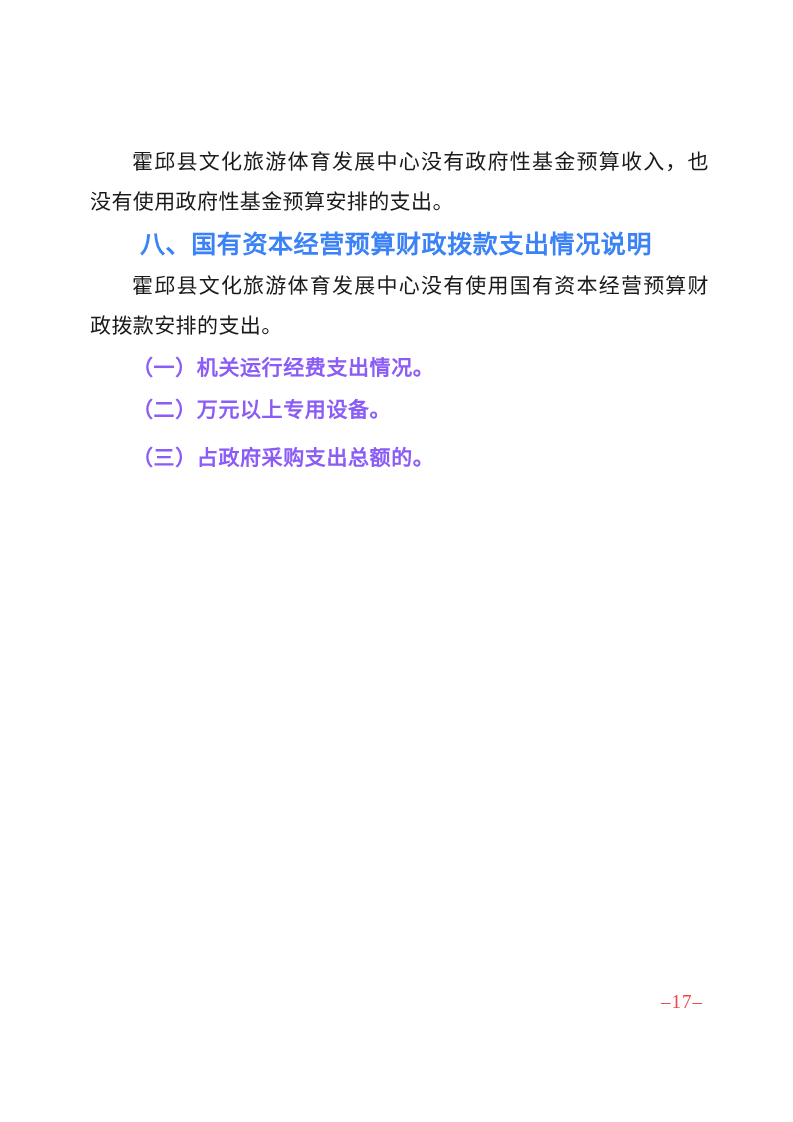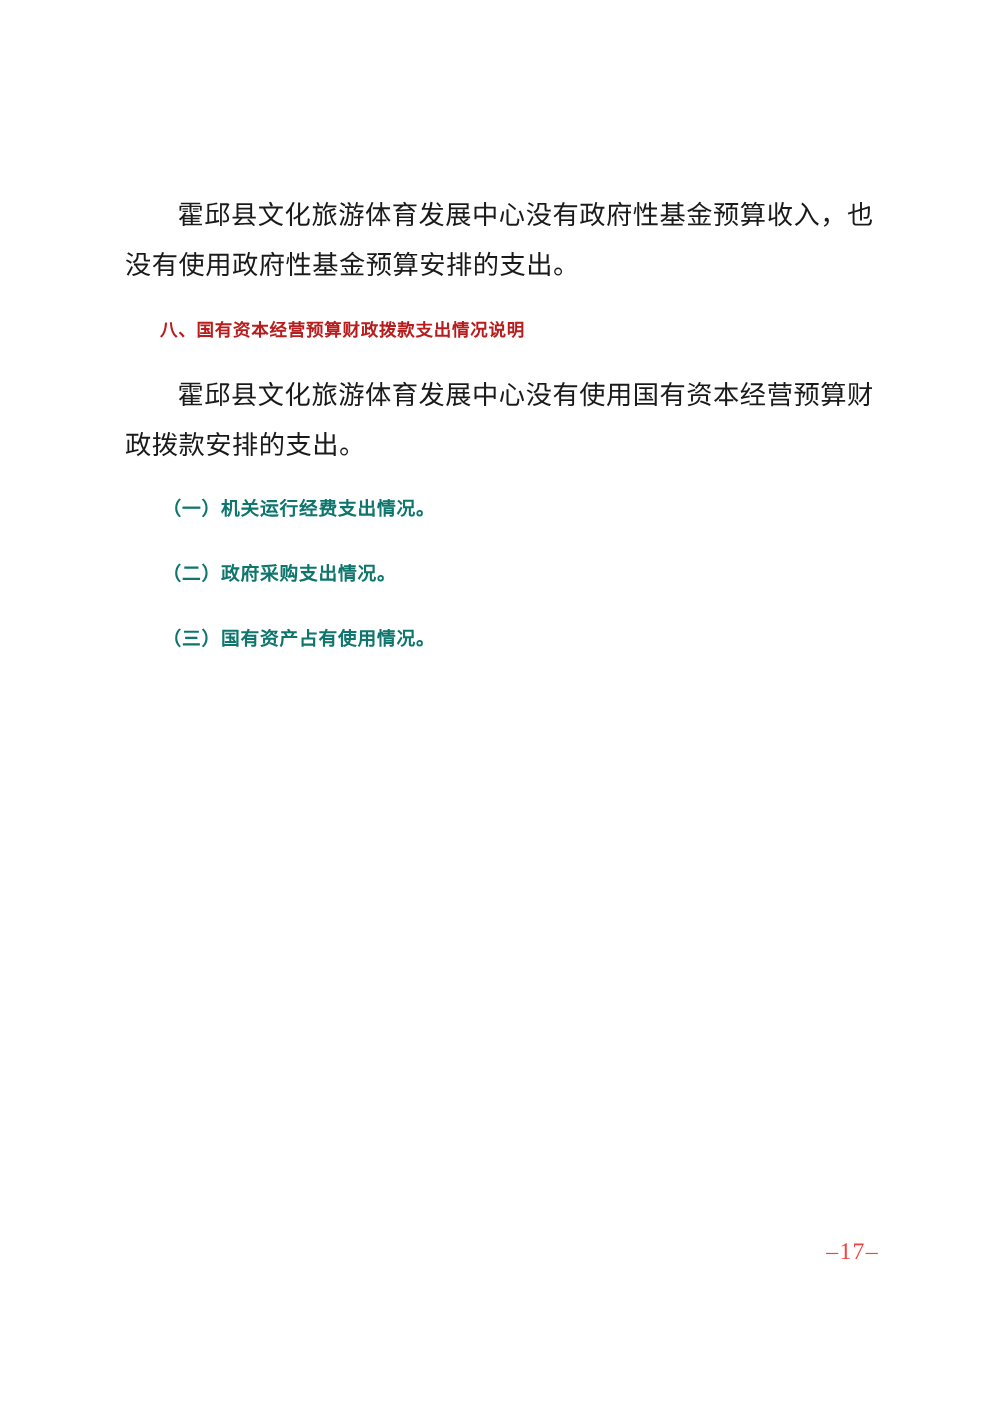--- a/index.html
+++ b/index.html
@@ -16,47 +16,47 @@
     font-family: "Liberation Serif", "DejaVu Serif", serif;
     color: #1a1a1a;
   }
   .content {
     position: absolute;
     left: 88px;
     top: 140px;
     width: 623px;
   }
   .content p, .content h2, .content h3 {
-    margin: 12px;
+    margin: 2px;
     padding: 0;
   }
   .body-para {
     font-size: 21px;
     line-height: 40px;
     text-align: justify;
     text-indent: 2em;
     letter-spacing: 0.4px;
     color: #1a1a1a;
   }
   .heading-hei {
     font-family: "Liberation Sans", "DejaVu Sans", sans-serif;
-    font-size: 14px;
+    font-size: 25px;
     line-height: 40px;
     font-weight: bold;
     text-indent: 2em;
-    color: #b91c1c;
+    color: #3b82f6;
     letter-spacing: 0.6px;
   }
   .heading-kai {
     font-family: "Liberation Serif", "DejaVu Serif", serif;
-    font-size: 15px;
+    font-size: 21px;
     line-height: 40px;
     font-weight: bold;
     text-indent: 2em;
-    color: #0f766e;
+    color: #8b5cf6;
     letter-spacing: 0.6px;
   }
   .gap-before-lg { margin-top: 10px !important; }
   .gap-before-sm { margin-top: 8px !important; }
   .page-number {
     position: absolute;
     top: 991px;
     right: 90px;
     font-family: "Liberation Serif", "DejaVu Serif", serif;
     font-size: 19px;
@@ -73,22 +73,22 @@
     <p class="body-para">霍邱县文化旅游体育发展中心没有政府性基金预算收入，也没有使用政府性基金预算安排的支出。</p>
 
     <h2 class="heading-hei">八、国有资本经营预算财政拨款支出情况说明</h2>
 
     <p class="body-para">霍邱县文化旅游体育发展中心没有使用国有资本经营预算财政拨款安排的支出。</p>
 
 
     <h3 class="heading-kai">（一）机关运行经费支出情况。</h3>
 
 
-    <h3 class="heading-kai">（二）政府采购支出情况。</h3>
+    <h3 class="heading-kai">（二）万元以上专用设备。</h3>
 
 
-    <h3 class="heading-kai gap-before-sm">（三）国有资产占有使用情况。</h3>
+    <h3 class="heading-kai gap-before-sm">（三）占政府采购支出总额的。</h3>
 
 
   </main>
 
   <div class="page-number">–17–</div>
 </div>
 
 </body></html>

